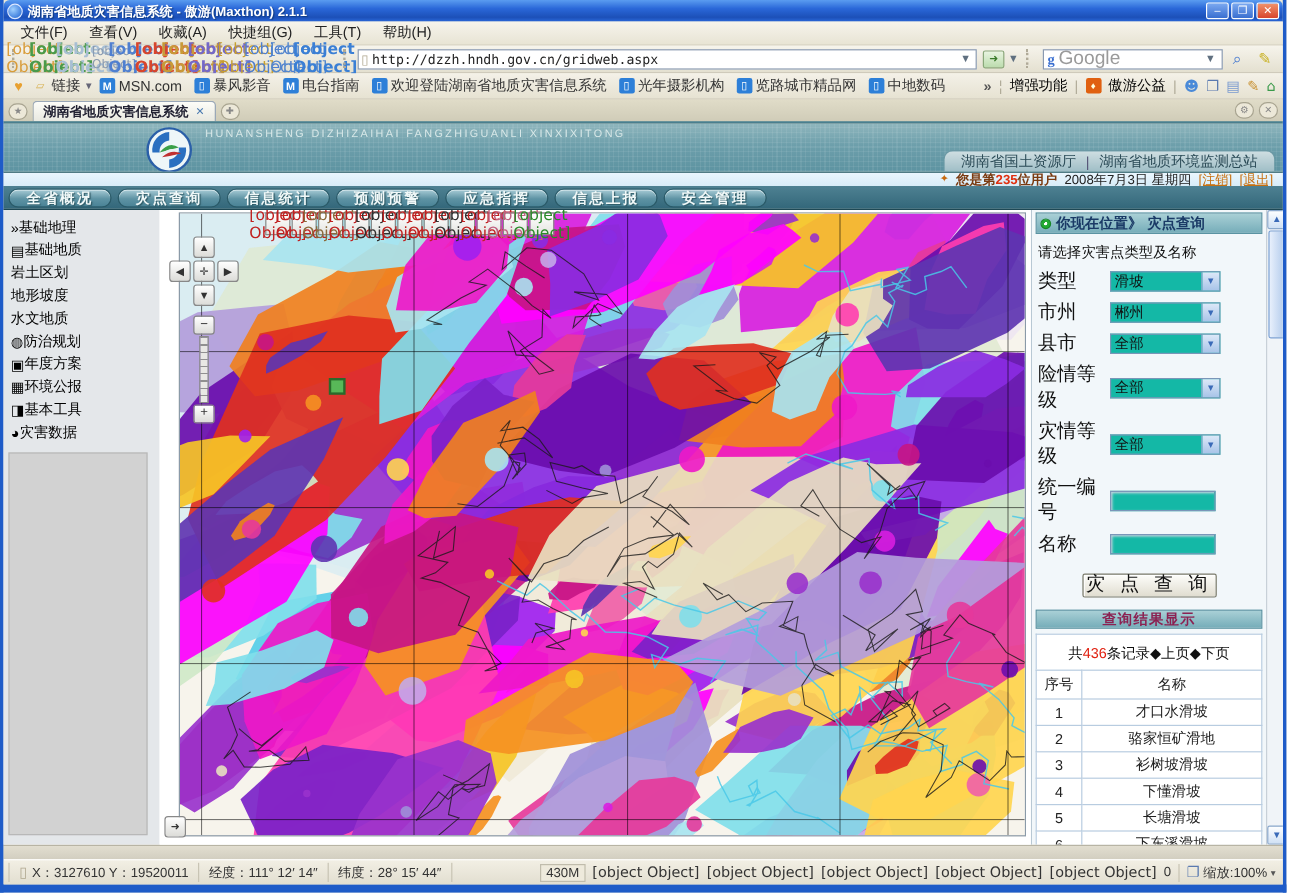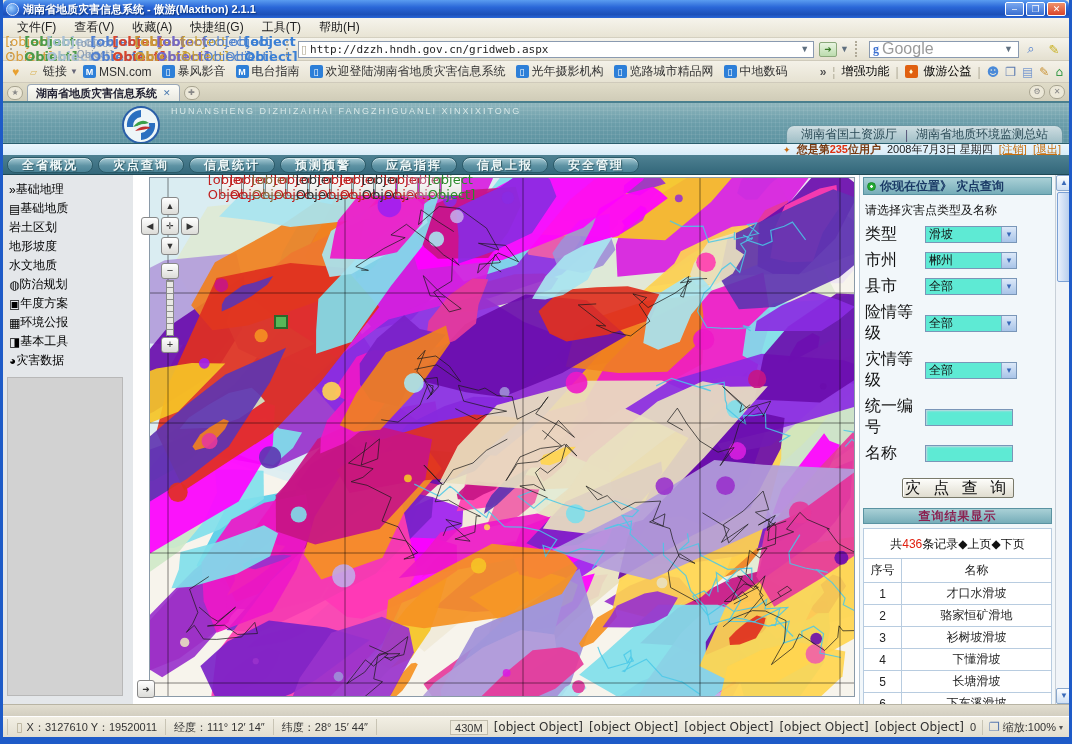--- a/index.html
+++ b/index.html
@@ -118,21 +118,21 @@
     border:1px solid #888; margin:1px 0; }
   .pan-bottom { position:absolute; left:4px; bottom:6px; z-index:5; }
 
   .rightpanel { width:196px; flex:none; background:#f2f7fa; border-left:1px solid #b8c8d4; padding:2px 3px; overflow:hidden; }
   .crumb-bar { height:18px; display:flex; align-items:center; gap:4px; padding:0 3px;
     background:linear-gradient(180deg,#a9d0d6,#76adb9); border:1px solid #5a93a2; font-weight:bold; color:#1a3a66; font-size:12px; }
   .green-dot { width:9px; height:9px; border-radius:50%; background:radial-gradient(circle,#fff 25%,#22aa33 30%); border:1px solid #188828; flex:none; }
   .form-hint { margin:7px 2px 4px; color:#111; }
   .form-row { display:flex; align-items:center; margin:5px 2px; }
   .form-label { width:60px; color:#111; font-size:16px; flex:none; }
-  .field { width:92px; height:17px; background:#5eead4; border:1px solid #7a96b8; display:flex; align-items:center; }
+  .field { width:92px; height:17px; background:#14b8a6; border:1px solid #7a96b8; display:flex; align-items:center; }
   .field .field-value { flex:1; padding:0 3px; font-size:12px; color:#111; }
   .field .sel-arrow { width:15px; height:15px; background:linear-gradient(180deg,#dce8f8,#a8c4e8); color:#3a6ab8;
     font-size:9px; text-align:center; line-height:14px; border-left:1px solid #8aa8cc; }
   .field[data-type="input"] { width:88px; box-shadow:inset 1px 1px 2px #c8d4e0; }
   .query-btn { display:block; margin:14px auto 10px; width:112px; height:20px; background:linear-gradient(180deg,#fdfdfa,#e0ddd0);
     border:1px solid #7a7a6a; border-radius:2px; box-shadow:1px 1px 0 #fff inset; font-size:16px; letter-spacing:4px; color:#111; text-align:center; line-height:18px; }
   .results-header { height:16px; margin-top:8px; background:linear-gradient(180deg,#a9d0d6,#76adb9); border:1px solid #5a93a2;
     text-align:center; font-weight:bold; color:#8b2252; font-size:12px; line-height:15px; letter-spacing:1px; }
   .pagination { text-align:center; padding:7px 0 5px; color:#111; background:#fff; border:1px solid #b8cce0; border-bottom:0; margin-top:4px; }
   .pagination .red-num { color:#e02010; }

